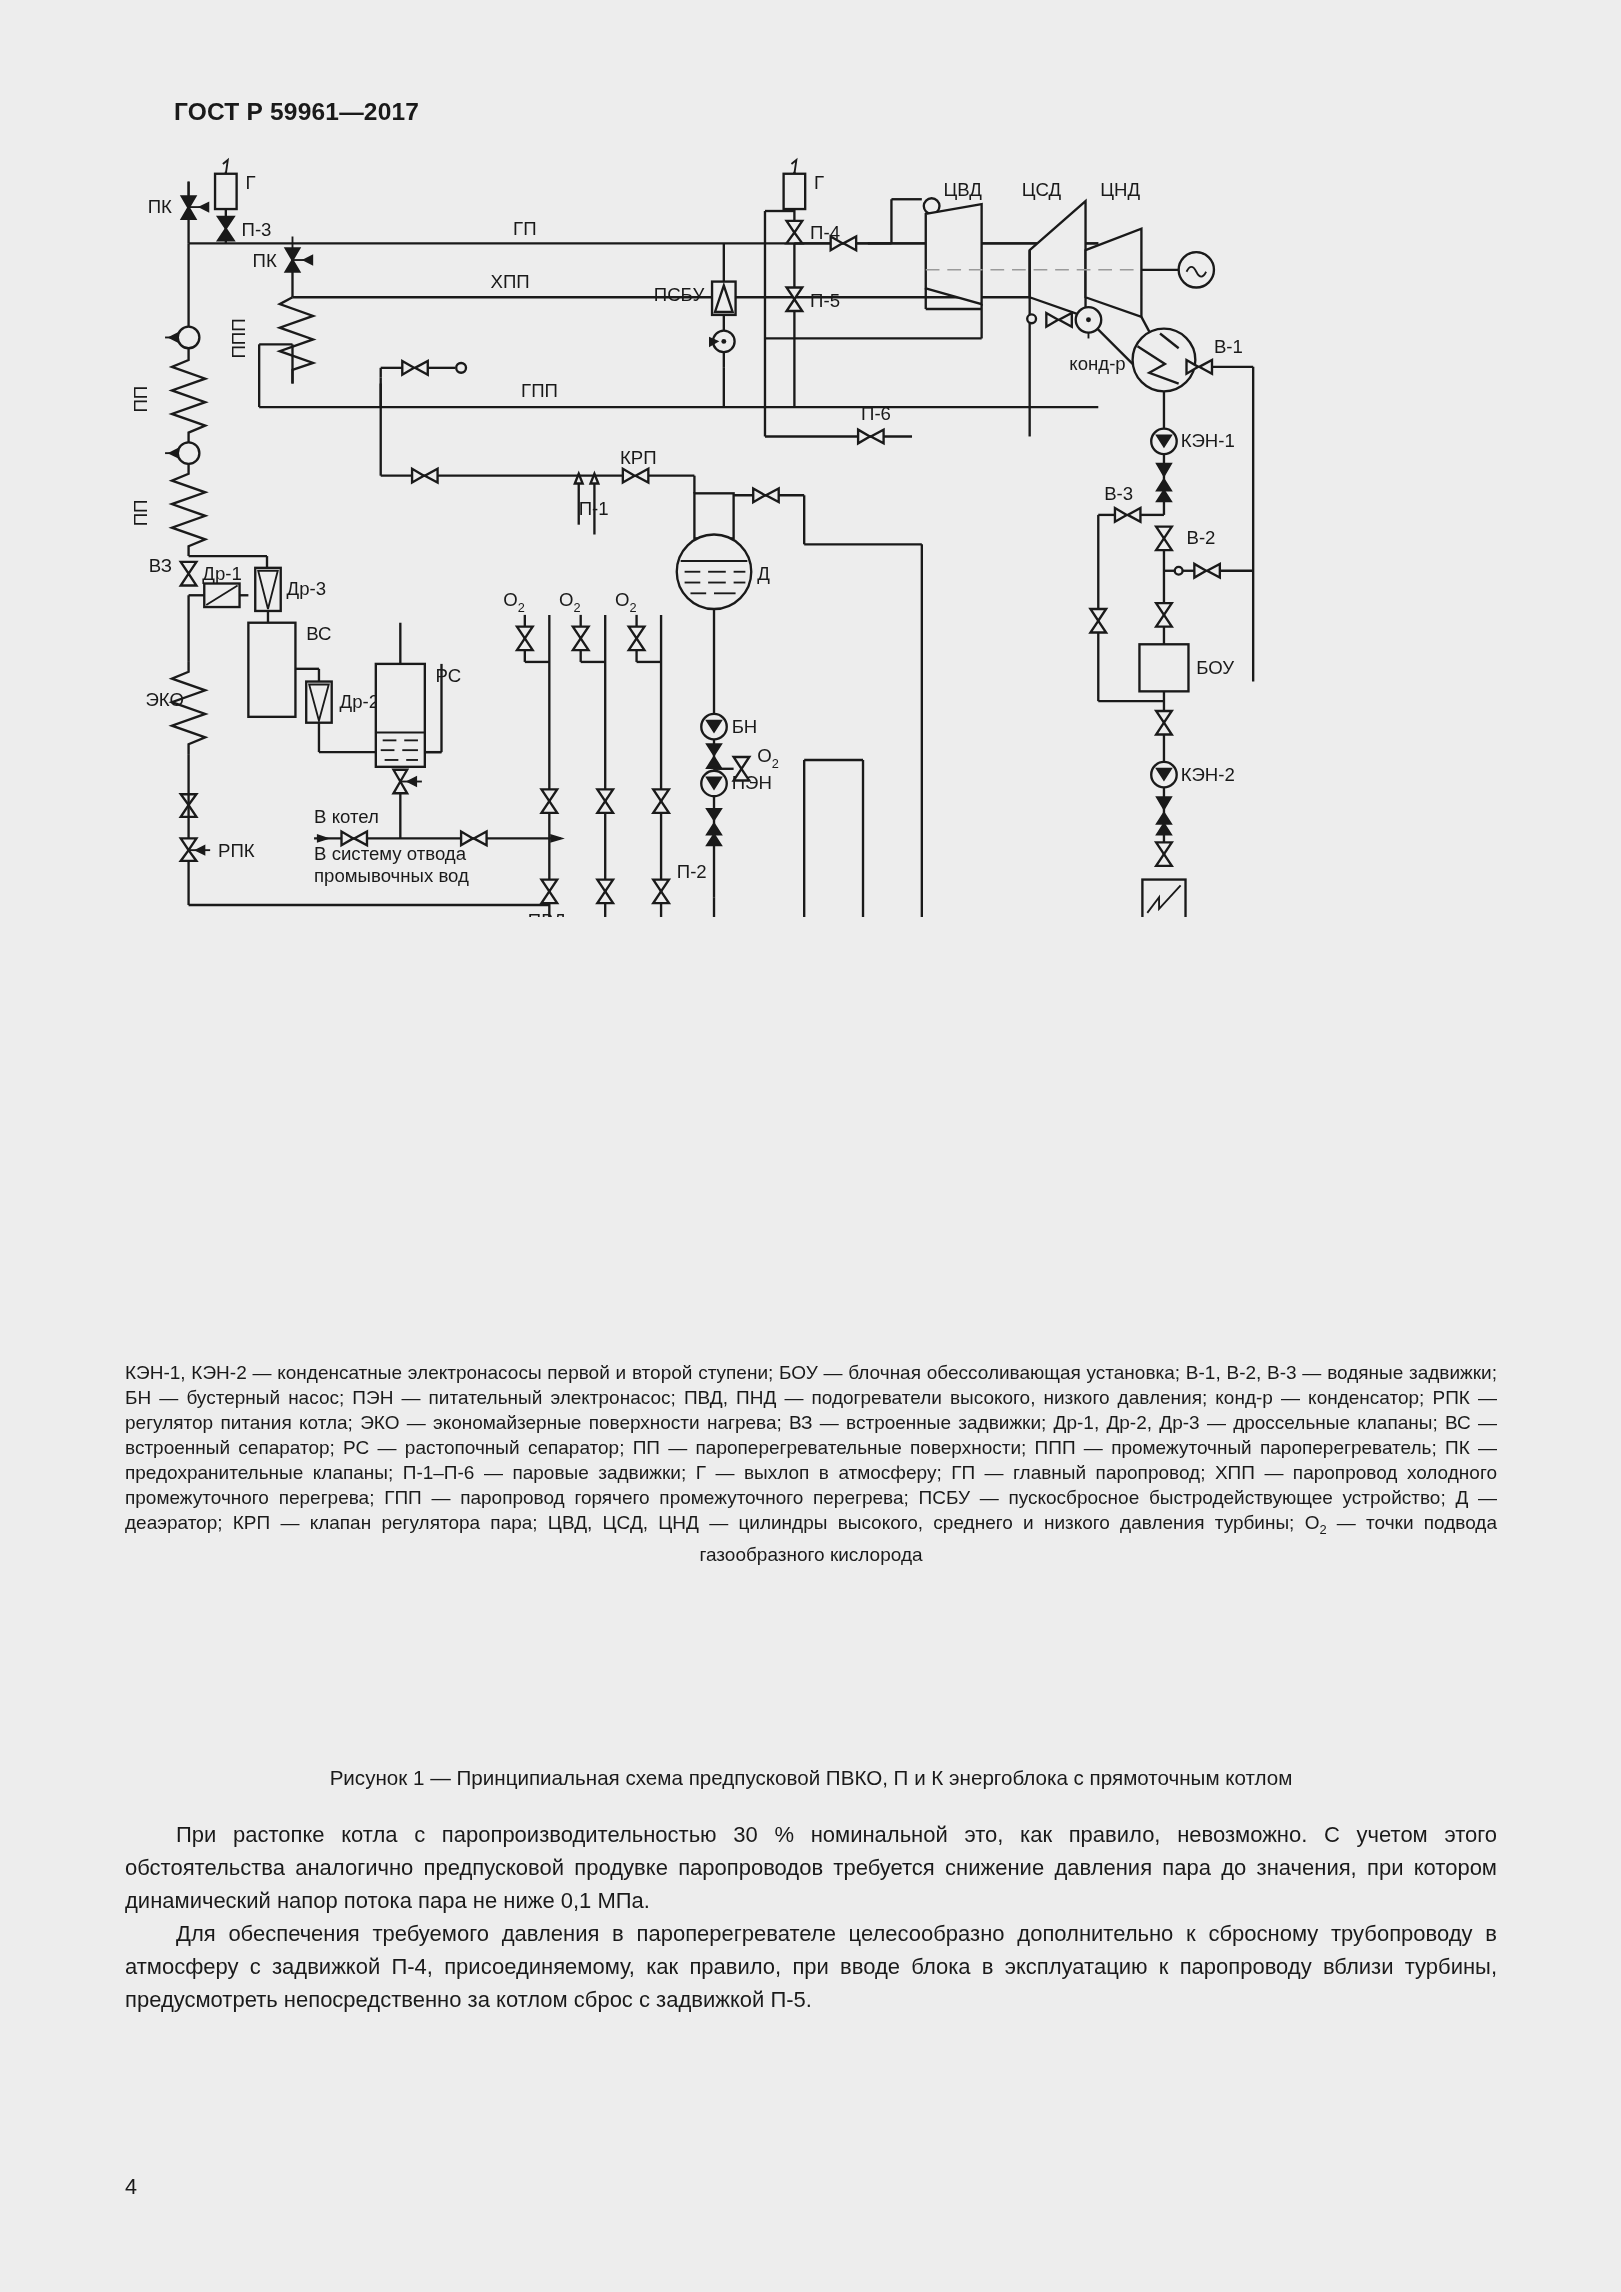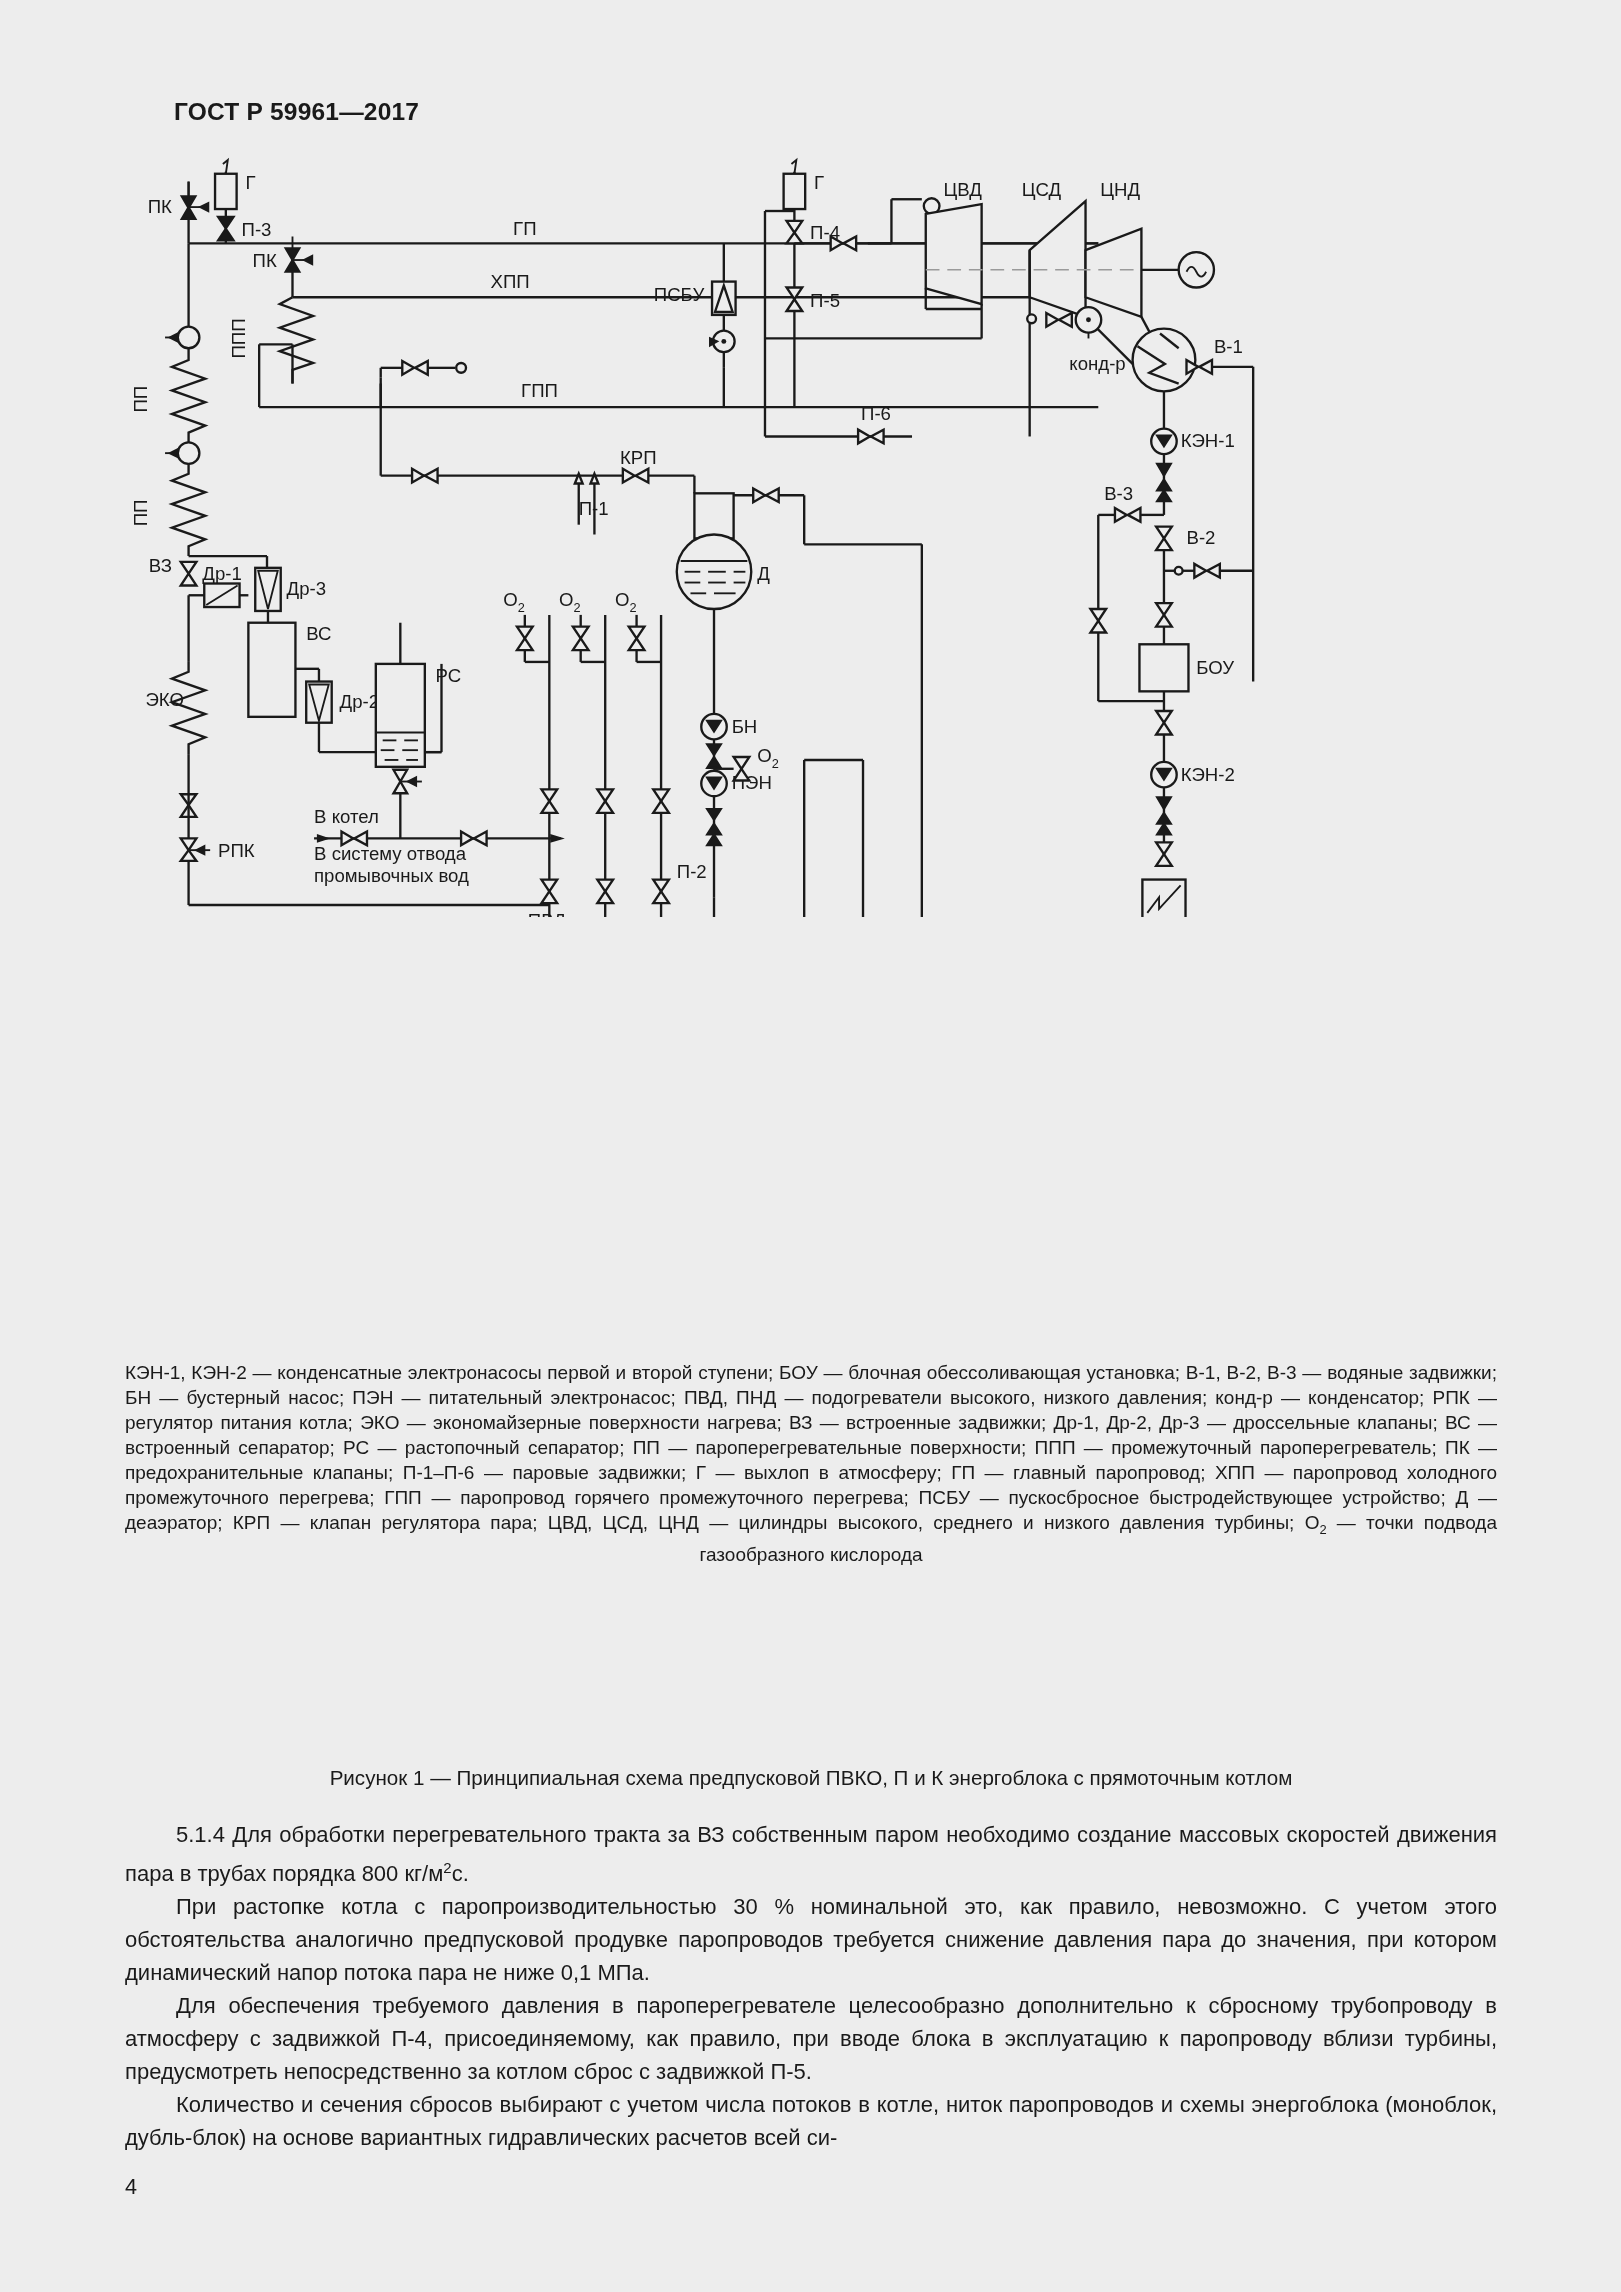--- a/index.html
+++ b/index.html
@@ -613,22 +613,20 @@
     </svg>
   </div>
 
   <div class="caption">
     <span>КЭН-1, КЭН-2 — конденсатные электронасосы первой и второй ступени; БОУ — блочная обессоливающая установка; В-1, В-2, В-3 — водяные задвижки; БН — бустерный насос; ПЭН — питательный электронасос; ПВД, ПНД — подогреватели высокого, низкого давления; конд-р — конденсатор; РПК — регулятор питания котла; ЭКО — экономайзерные поверхности нагрева; ВЗ — встроенные задвижки; Др-1, Др-2, Др-3 — дроссельные клапаны; ВС — встроенный сепаратор; РС — растопочный сепаратор; ПП — пароперегревательные поверхности; ППП — промежуточный пароперегреватель; ПК — предохранительные клапаны; П-1–П-6 — паровые задвижки; Г — выхлоп в атмосферу; ГП — главный паропровод; ХПП — паропровод холодного промежуточного перегрева; ГПП — паропровод горячего промежуточного перегрева; ПСБУ — пускосбросное быстродействующее устройство; Д — деаэратор; КРП — клапан регулятора пара; ЦВД, ЦСД, ЦНД — цилиндры высокого, среднего и низкого давления турбины; O</span><sub>2</sub><span> — точки подвода газообразного кислорода</span>
   </div>
 
   <div class="fig-title">Рисунок 1 — Принципиальная схема предпусковой ПВКО, П и К энергоблока с прямоточным котлом</div>
 
   <div class="body-text">
-    <p><span>5.1.4 </span><span>Для обработки перегревательного тракта за ВЗ собственным паром необходимо создание массовых скоростей движения пара в трубах порядка 800 кг/м</span><sup>2</sup><span>с.</span></p>
     <p>При растопке котла с паропроизводительностью 30 % номинальной это, как правило, невозможно. С учетом этого обстоятельства аналогично предпусковой продувке паропроводов требуется снижение давления пара до значения, при котором динамический напор потока пара не ниже 0,1 МПа.</p>
     <p>Для обеспечения требуемого давления в пароперегревателе целесообразно дополнительно к сбросному трубопроводу в атмосферу с задвижкой П-4, присоединяемому, как правило, при вводе блока в эксплуатацию к паропроводу вблизи турбины, предусмотреть непосредственно за котлом сброс с задвижкой П-5.</p>
-    <p>Количество и сечения сбросов выбирают с учетом числа потоков в котле, ниток паропроводов и схемы энергоблока (моноблок, дубль-блок) на основе вариантных гидравлических расчетов всей си-</p>
   </div>
 
   <div class="page-number">4</div>
 
 </div>
 
 
 </body></html>

